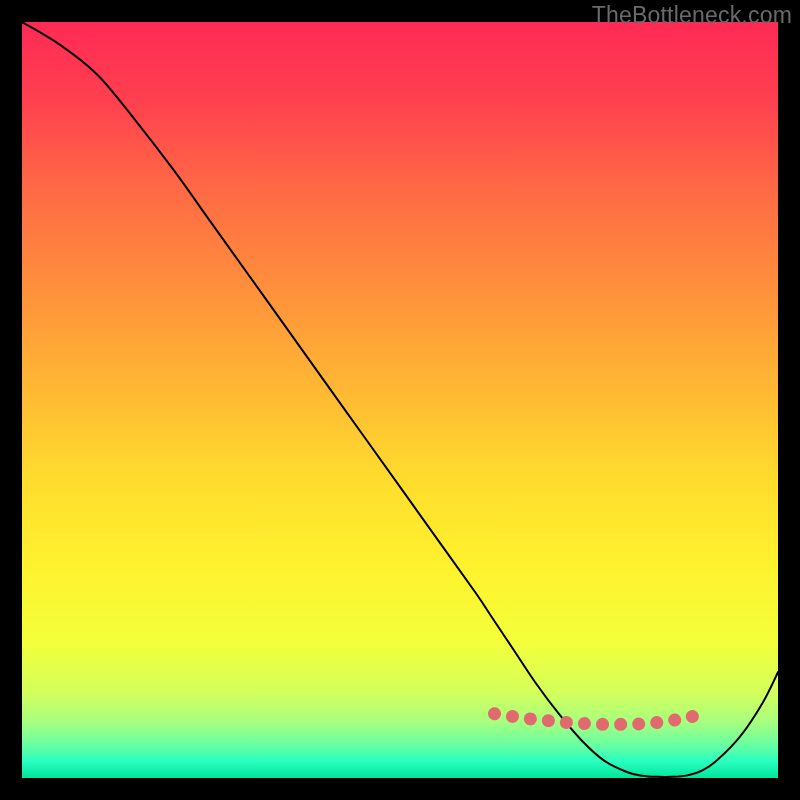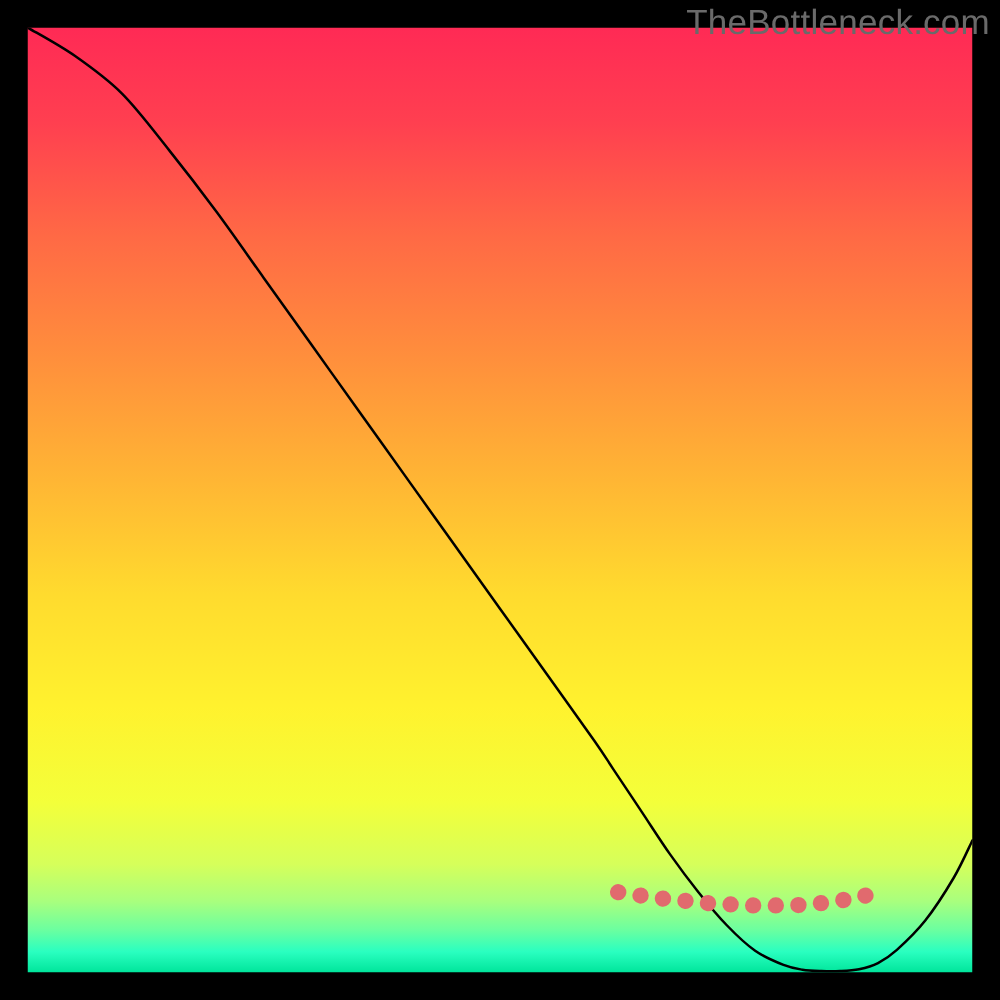--- a/index.html
+++ b/index.html
@@ -17,21 +17,21 @@
     top: 22px;
     width: 756px;
     height: 756px;
     background: #000;
   }
   .watermark {
     position: absolute;
     top: 2px;
     right: 8px;
     color: #6a6a6a;
-    font-size: 28px;
+    font-size: 23px;
     font-weight: 500;
     letter-spacing: 0.2px;
     z-index: 20;
     user-select: none;
   }
   svg {
     display: block;
     width: 756px;
     height: 756px;
   }

